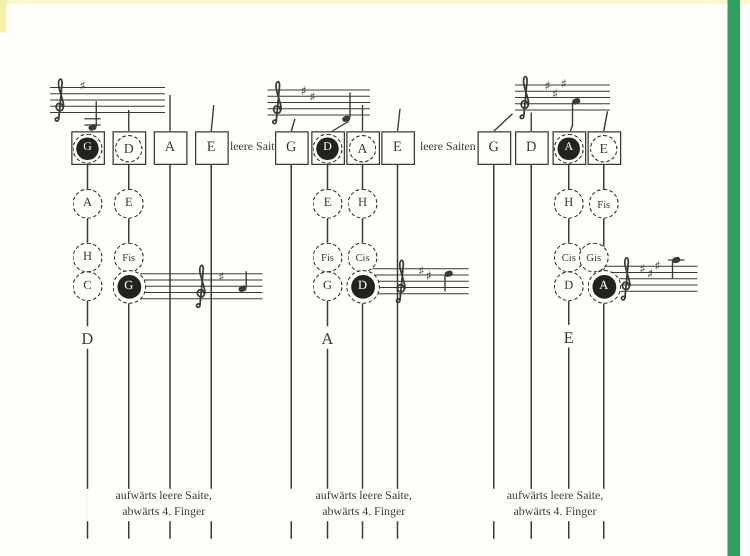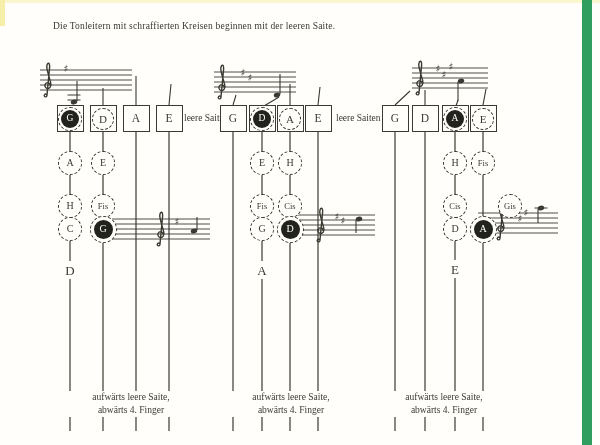--- a/index.html
+++ b/index.html
@@ -34,21 +34,20 @@
   .open-label{font-size:9.5px;white-space:nowrap;}
   .bottom-text{background:var(--paper);text-align:center;font-size:9.5px;line-height:13px;}
 </style>
 </head>
 <body>
 
 <div class="page" style="--paper: #fffefa; --ink: #3a3a32; --ink-strong: #23231d;">
   <div class="abs top-strip" style="background: rgb(246, 239, 169);"></div>
   <div class="abs corner-mark" style="background: rgb(246, 239, 169);"></div>
   <div class="abs green-stripe" style="background: rgb(47, 158, 95);"></div>
-  <div class="abs caption">Die Tonleitern mit schraffierten Kreisen beginnen mit der leeren Saite.</div>
   <svg id="draw-layer" class="abs" width="600" height="445">
       <line x1="40" y1="70" x2="132" y2="70" stroke="#3a3a32" stroke-width="0.9"></line>
       <line x1="40" y1="75" x2="132" y2="75" stroke="#3a3a32" stroke-width="0.9"></line>
       <line x1="40" y1="80" x2="132" y2="80" stroke="#3a3a32" stroke-width="0.9"></line>
       <line x1="40" y1="85" x2="132" y2="85" stroke="#3a3a32" stroke-width="0.9"></line>
       <line x1="40" y1="90" x2="132" y2="90" stroke="#3a3a32" stroke-width="0.9"></line>
       <path d="M3.4,26.6 C1.8,27.4 0.5,25.8 1.6,24.6 C2.6,23.5 4.3,24.4 3.9,25.9 L6.6,-2.6 C6.9,-5.6 5.9,-7.6 4.7,-6.4 C3.3,-4.9 3.8,-1.1 4.8,2.4 L7.7,12.6 C8.7,16.2 6.6,19.2 4.1,18.5 C1.7,17.8 1.1,14.6 3.0,13.2 C4.7,11.9 7.0,13.0 7.0,15.1" transform="translate(43,70)" fill="none" stroke="#3a3a32" stroke-width="1.4" stroke-linecap="round" stroke-linejoin="round"></path>
       <text x="66" y="72.2" font-size="10" text-anchor="middle" fill="#3a3a32" font-family="&quot;DejaVu Sans&quot;,sans-serif">♯</text>
       <line x1="67.5" y1="95" x2="80.5" y2="95" stroke="#3a3a32" stroke-width="1"></line>
       <line x1="67.5" y1="100" x2="80.5" y2="100" stroke="#3a3a32" stroke-width="1"></line>
@@ -197,21 +196,21 @@
         <div class="ring" style="width: 24px; height: 24px;">
           <div class="disc" style="width: 18px; height: 18px; font-size: 9.5px;">A</div>
         </div>
       </div>
       <div class="square abs" style="left: 469.5px; top: 105px;">
         <div class="ring" style="width: 22px; height: 22px; font-size: 11px;">E</div>
       </div>
       <div class="note-circle dashed abs" style="left: 443px; top: 151px; width: 24px; height: 24px; font-size: 10px;">H</div>
       <div class="note-circle dashed abs" style="left: 471px; top: 151px; width: 24px; height: 24px; font-size: 8.5px;">Fis</div>
       <div class="note-circle dashed abs" style="left: 443px; top: 194px; width: 24px; height: 24px; font-size: 8.5px;">Cis</div>
-      <div class="note-circle dashed abs" style="left: 498px; top: 194px; width: 24px; height: 24px; font-size: 8.5px;">Gis</div>
+      <div class="note-circle dashed abs" style="left: 463px; top: 194px; width: 24px; height: 24px; font-size: 8.5px;">Gis</div>
       <div class="note-circle dashed abs" style="left: 443px; top: 217px; width: 24px; height: 24px; font-size: 10px;">D</div>
       <div class="note-circle abs ring" style="left: 469.5px; top: 215.5px; width: 27px; height: 27px; border: 1px dashed rgb(58, 58, 50);">
         <div class="disc" style="width: 19px; height: 19px; font-size: 10px;">A</div>
       </div>
       <div class="big-letter abs" style="left: 447px; top: 260px; width: 16px; height: 18px;">E</div>
       <div class="bottom-text abs" style="left: 382px; top: 391px; width: 124px;">
         <div>aufwärts leere Saite,</div>
         <div>abwärts 4. Finger</div>
       </div>
     </div>

